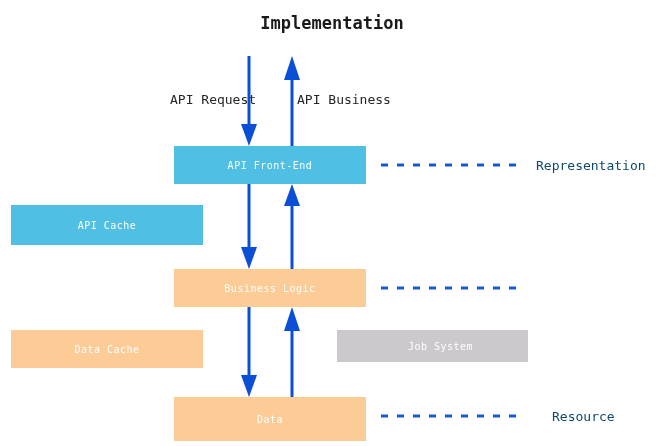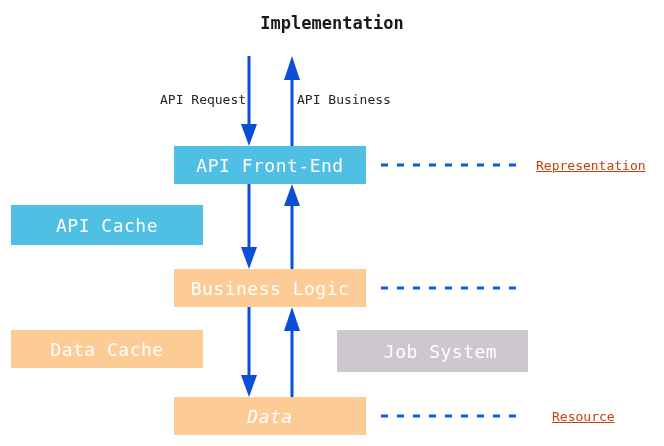--- a/index.html
+++ b/index.html
@@ -35,58 +35,57 @@
     color: #1a1a1a;
     letter-spacing: 0px;
   }
 
   .node {
     position: absolute;
     display: flex;
     align-items: center;
     justify-content: center;
     font-family: "DejaVu Sans Mono", "Liberation Mono", monospace;
-    font-size: 18px;
+    font-size: 10px;
     color: #ffffff;
     letter-spacing: 0.5px;
     box-sizing: border-box;
     white-space: nowrap;
   }
 
   .node-blue   { background: #4fbfe3; }
   .node-peach  { background: #fccb96; }
   .node-gray   { background: #ccc8cd; }
 
   
   #node-api-frontend   { left: 174px; top: 146px; width: 192px; height: 38px; }
   #node-api-cache      { left: 11px;  top: 205px; width: 192px; height: 40px; }
   #node-business-logic { left: 174px; top: 269px; width: 192px; height: 38px; }
   #node-data-cache     { left: 11px;  top: 330px; width: 192px; height: 38px; }
-  #node-job-system     { left: 337px; top: 330px; width: 191px; height: 42px; padding-left: 16px; }
-  #node-data           { left: 174px; top: 397px; width: 192px; height: 38px; font-style: italic; }
+  #node-job-system     { left: 337px; top: 330px; width: 191px; height: 32px; padding-left: 16px; }
+  #node-data           { left: 174px; top: 397px; width: 192px; height: 44px; }
 
   
   .flow-label {
     position: absolute;
     font-family: "DejaVu Sans Mono", "Liberation Mono", monospace;
     font-size: 13px;
     color: #262626;
     white-space: nowrap;
   }
-  #label-api-request  { left: 160px; top: 92px; }
+  #label-api-request  { left: 170px; top: 92px; }
   #label-api-response { left: 297px; top: 92px; }
 
   
   .layer-label {
     position: absolute;
     font-family: "DejaVu Sans Mono", "Liberation Mono", monospace;
     font-size: 13px;
-    color: #c2410c;
+    color: #0c4a6e;
     white-space: nowrap;
-    text-decoration: underline;
   }
   #label-representation  { left: 536px; top: 158px; }
   #label-state-transfer  { left: 546px; top: 281px; }
   #label-resource        { left: 552px; top: 409px; }
 
   svg .arrow-line {
     stroke: #0b4fd6;
     stroke-width: 3;
     fill: none;
   }

